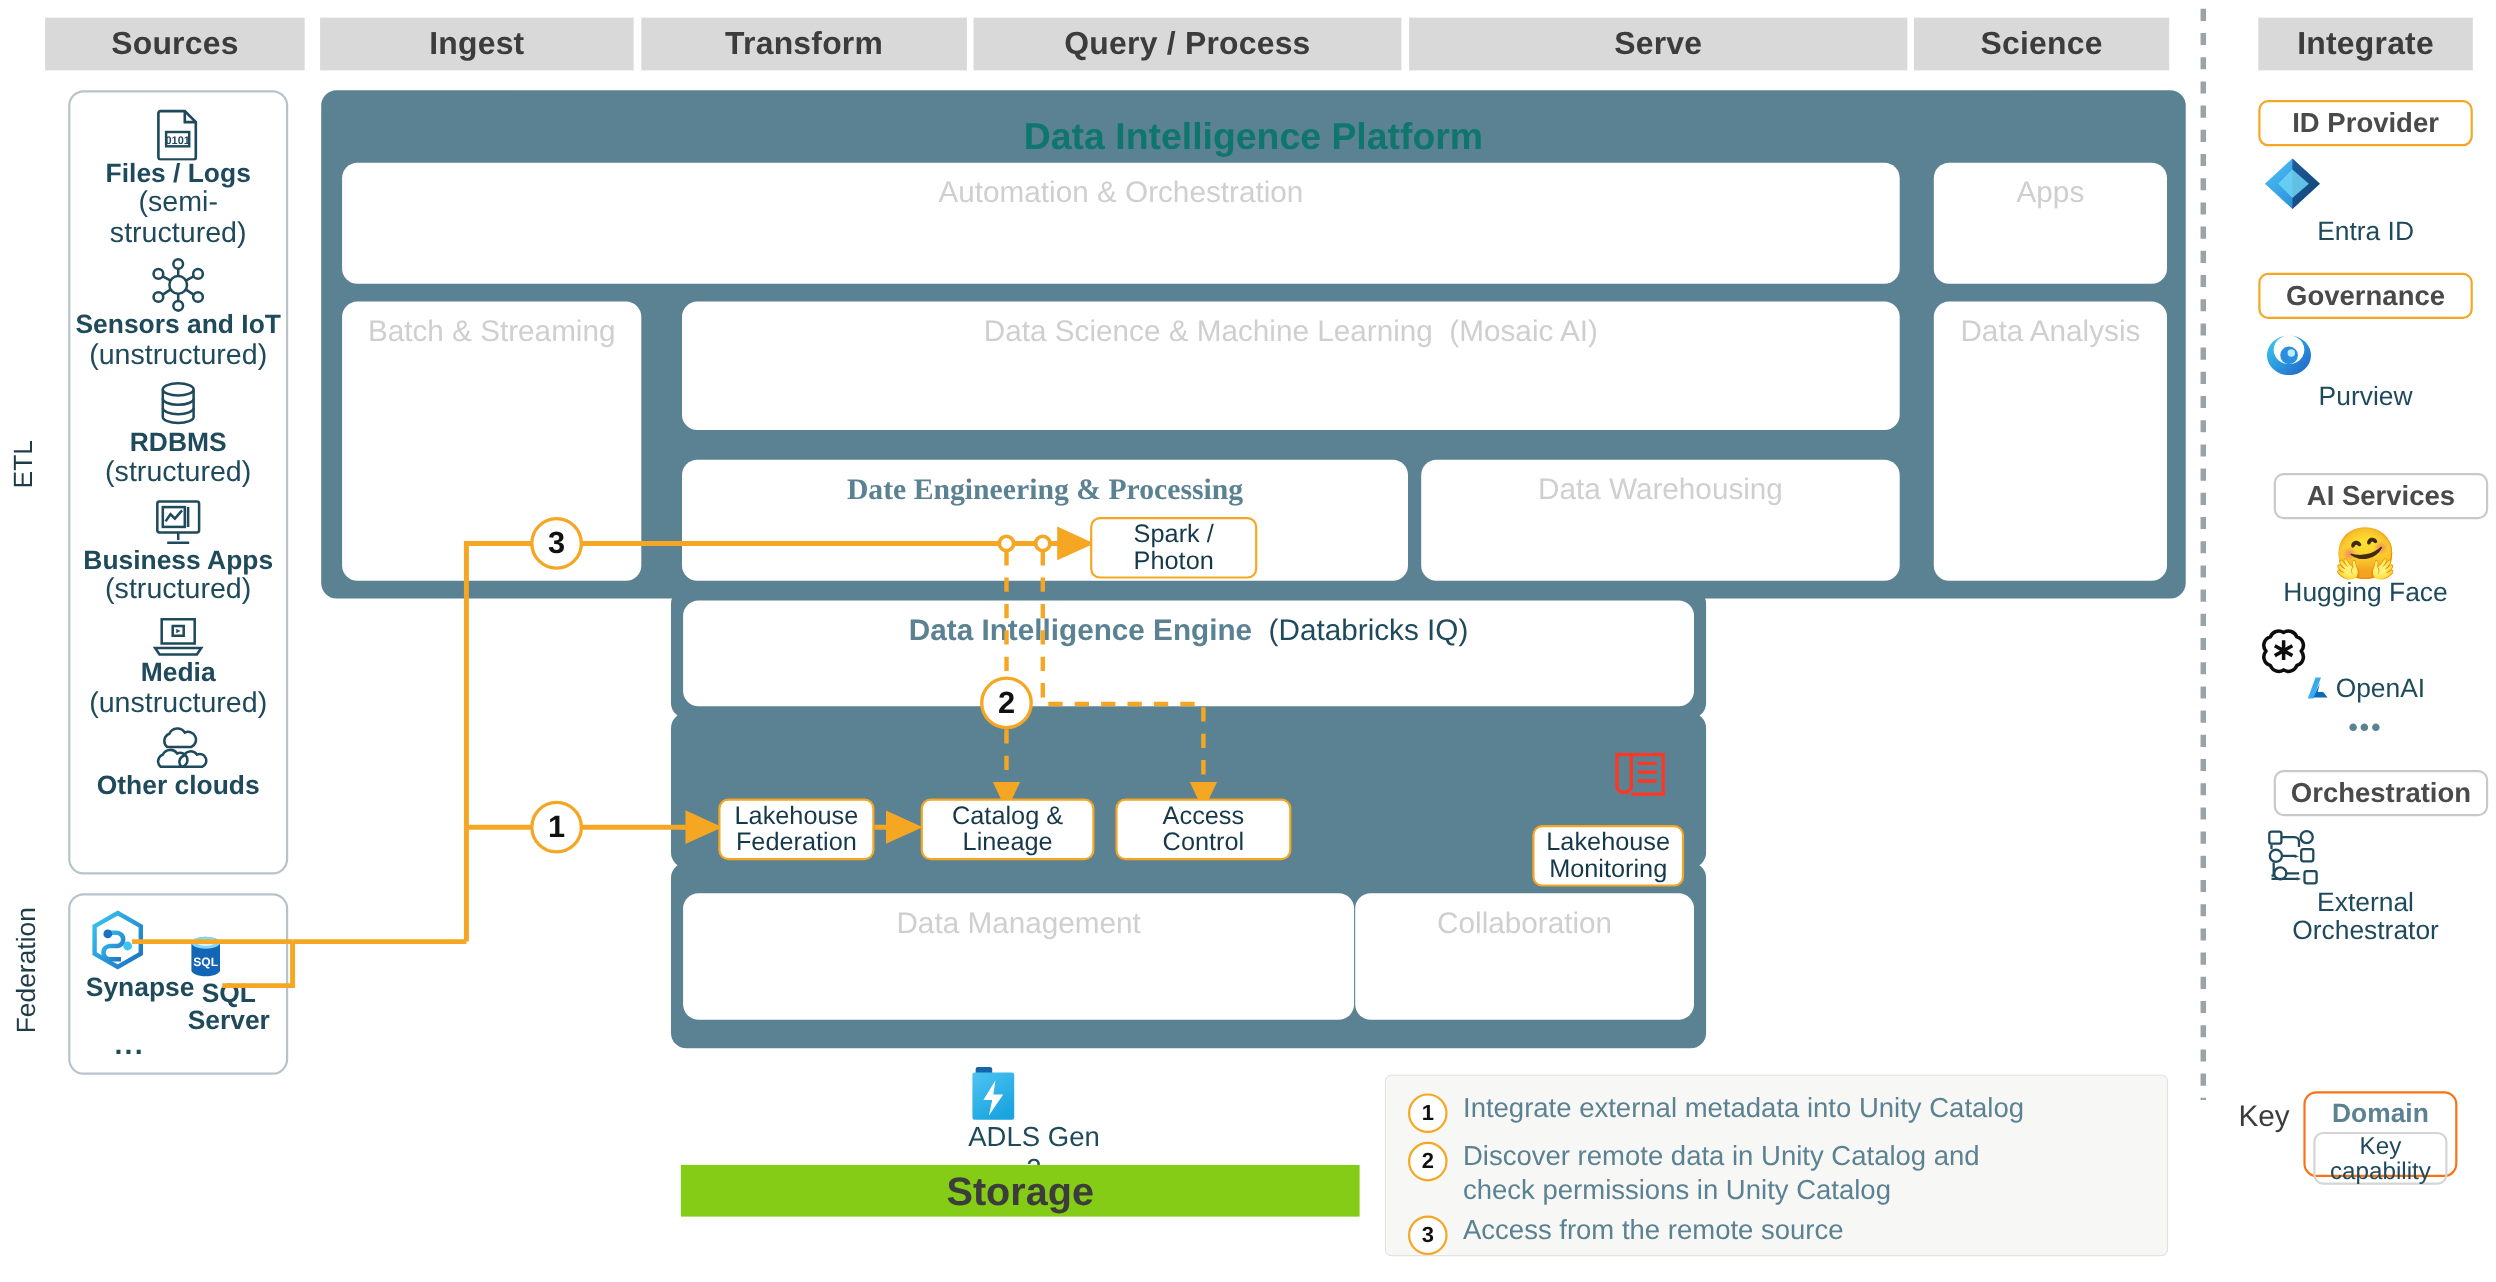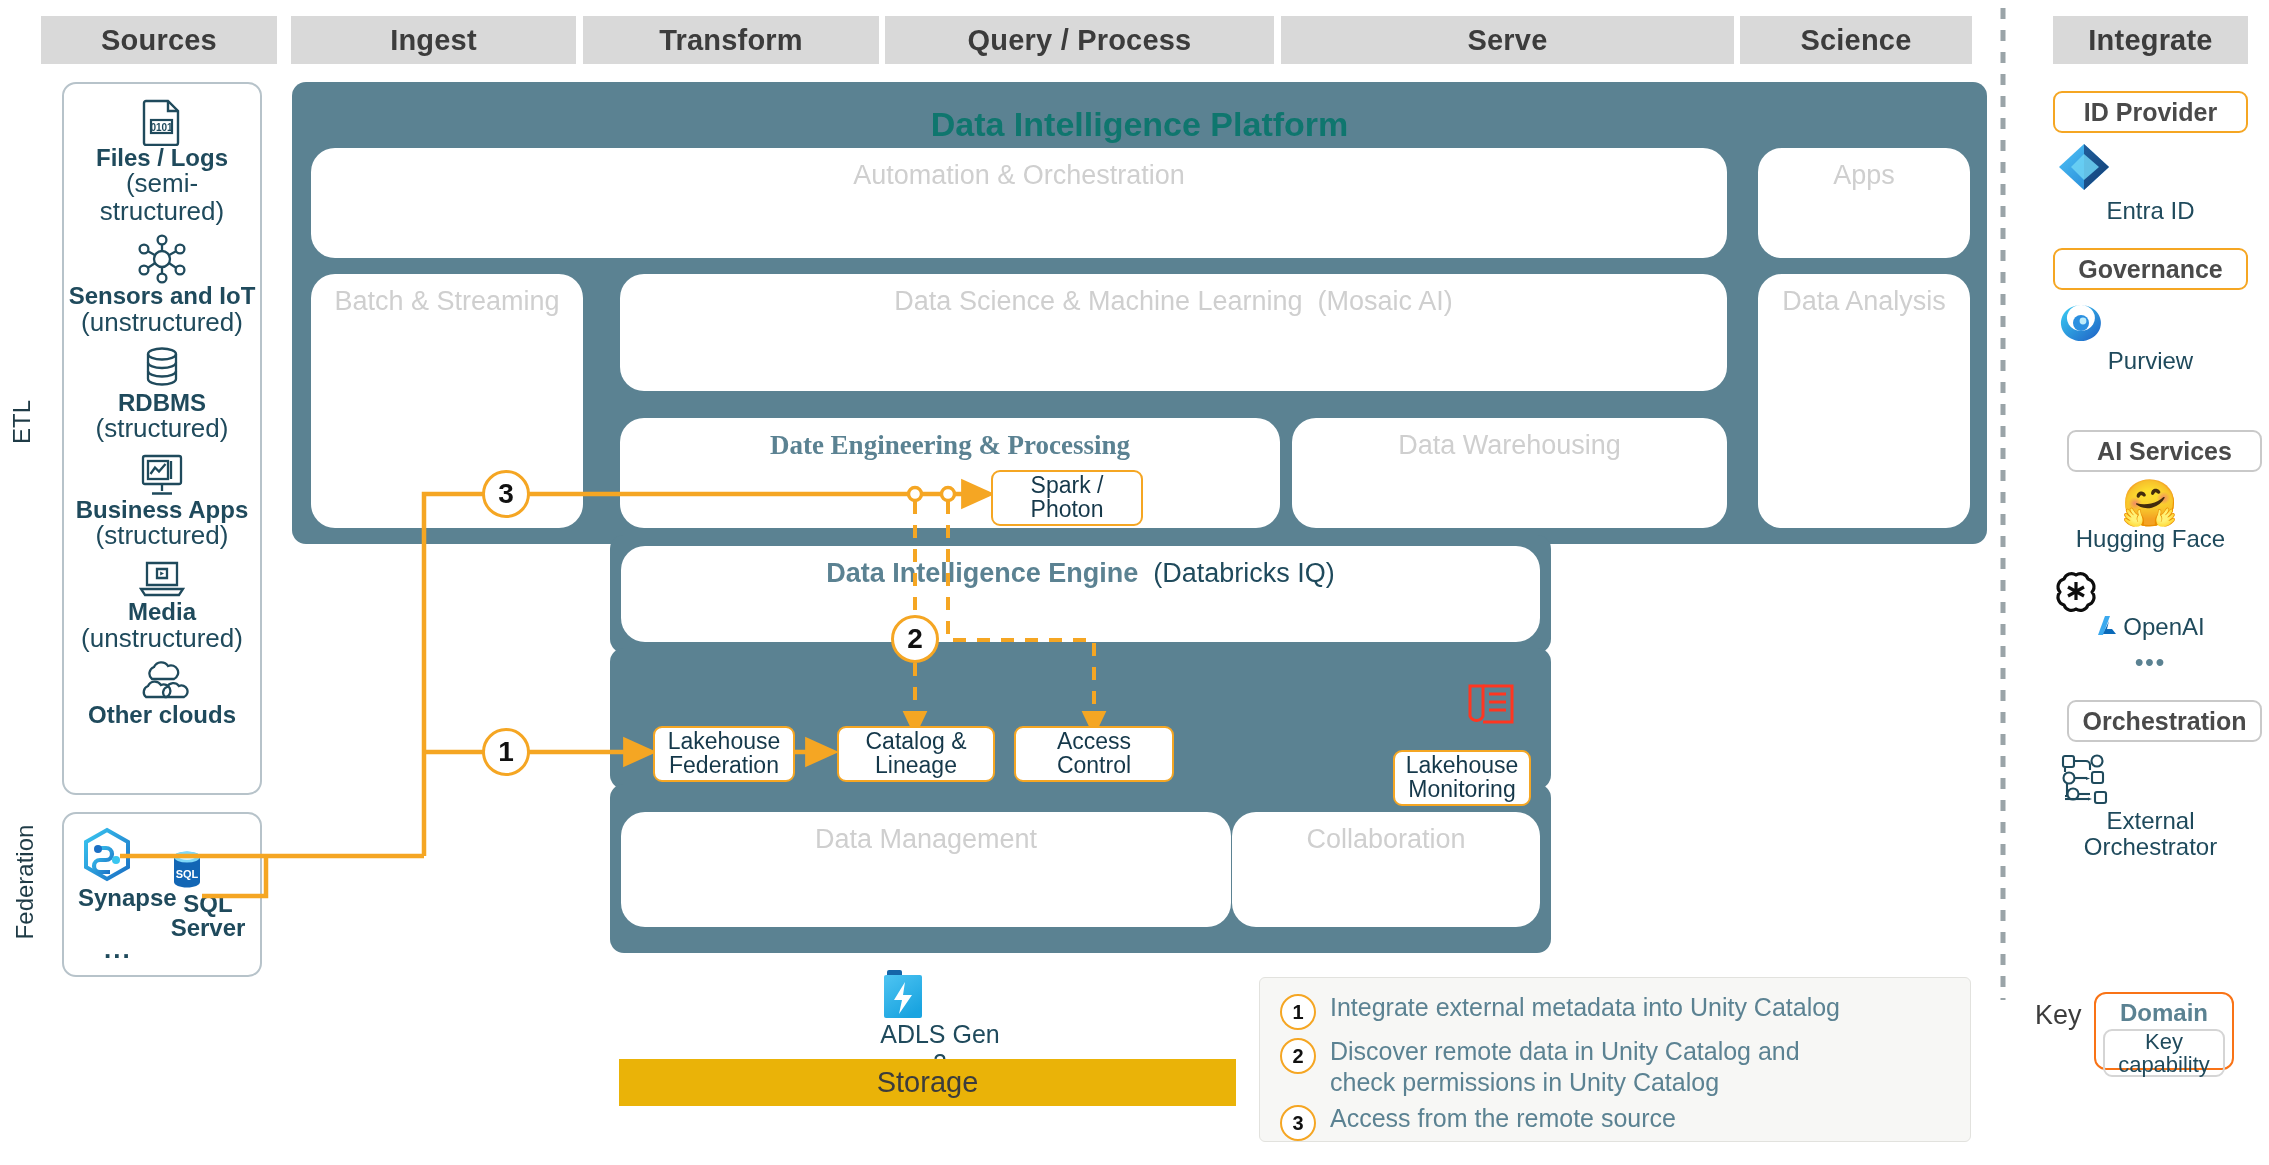--- a/index.html
+++ b/index.html
@@ -27,21 +27,21 @@
     transform:rotate(-90deg);transform-origin:center center;
     white-space:nowrap;display:flex;align-items:center;justify-content:center;
   }
 
   
   .platform{background:#5b8292;border-radius:14px;}
   .plat-title{
     color:#0f766e;font-size:34px;font-weight:bold;display:flex;align-items:center;
     justify-content:center;gap:14px;flex-direction:column;
   }
-  .panel{background:#fff;border-radius:24px;padding-left:32px;}
+  .panel{background:#fff;border-radius:14px;padding-left:32px;}
   .panel-title{
     font-size:27px;text-align:center;width:100%;position:absolute;top:12px;left:0;
     font-weight:400;
   }
   .ghost{color:#cfcfcf;}
   .live{color:#5b8292;font-weight:bold;}
   .live .paren{font-weight:400;color:#1f4a5c;}
 
   
   .pill{
@@ -67,21 +67,21 @@
     border:3px solid #f5a623;border-radius:50%;background:#fff;color:#111;
     font-weight:bold;display:flex;align-items:center;justify-content:center;
     flex:0 0 auto;
   }
   .keybox{border:2px solid #f97316;border-radius:12px;background:#fff;
     display:flex;flex-direction:column;align-items:center;}
   .keydom{color:#5b8292;font-size:24px;font-weight:bold;}
   .keycap{border:2px solid #d5d5d5;border-radius:9px;color:#1f4a5c;font-size:22px;
     text-align:center;line-height:1.05;display:flex;align-items:center;justify-content:center;}
 
-  .storagebar{background:#eab308;color:#3c3c3c;font-weight:normal;font-size:29px;
+  .storagebar{background:#84cc16;color:#3c3c3c;font-weight:bold;font-size:36px;
     display:flex;align-items:center;justify-content:center;}
   .adlslabel{color:#1f4a5c;font-size:25px;text-align:center;}
 
   svg{display:block;}
   .ovl{position:absolute;left:0;top:0;pointer-events:none;}
 </style>
 </head>
 <body>
 
 <div id="root">

